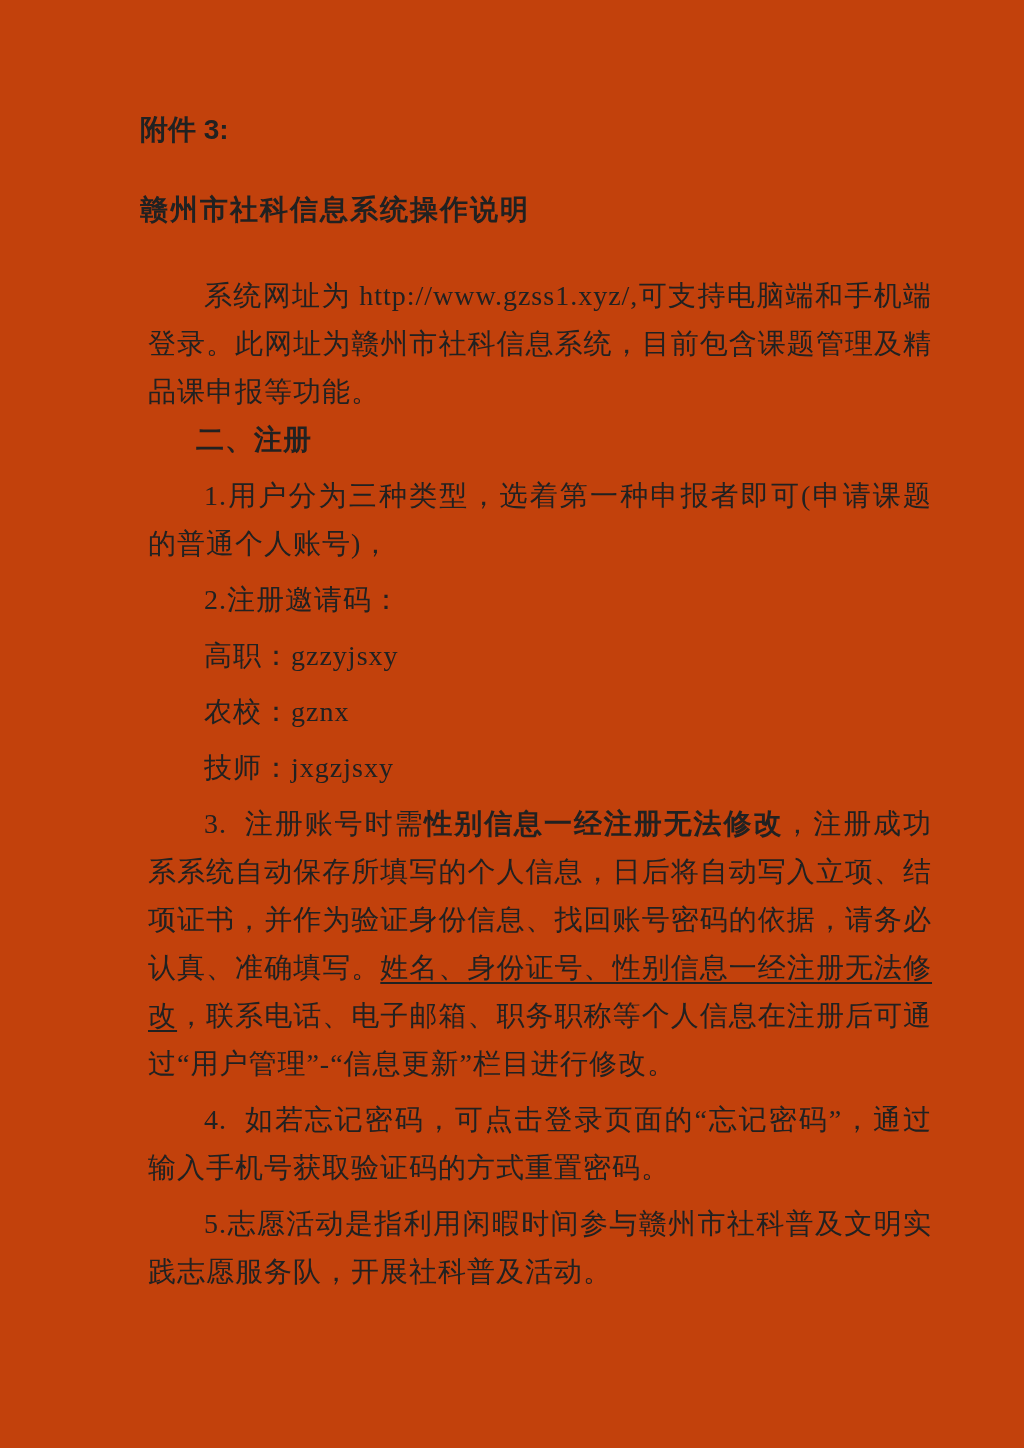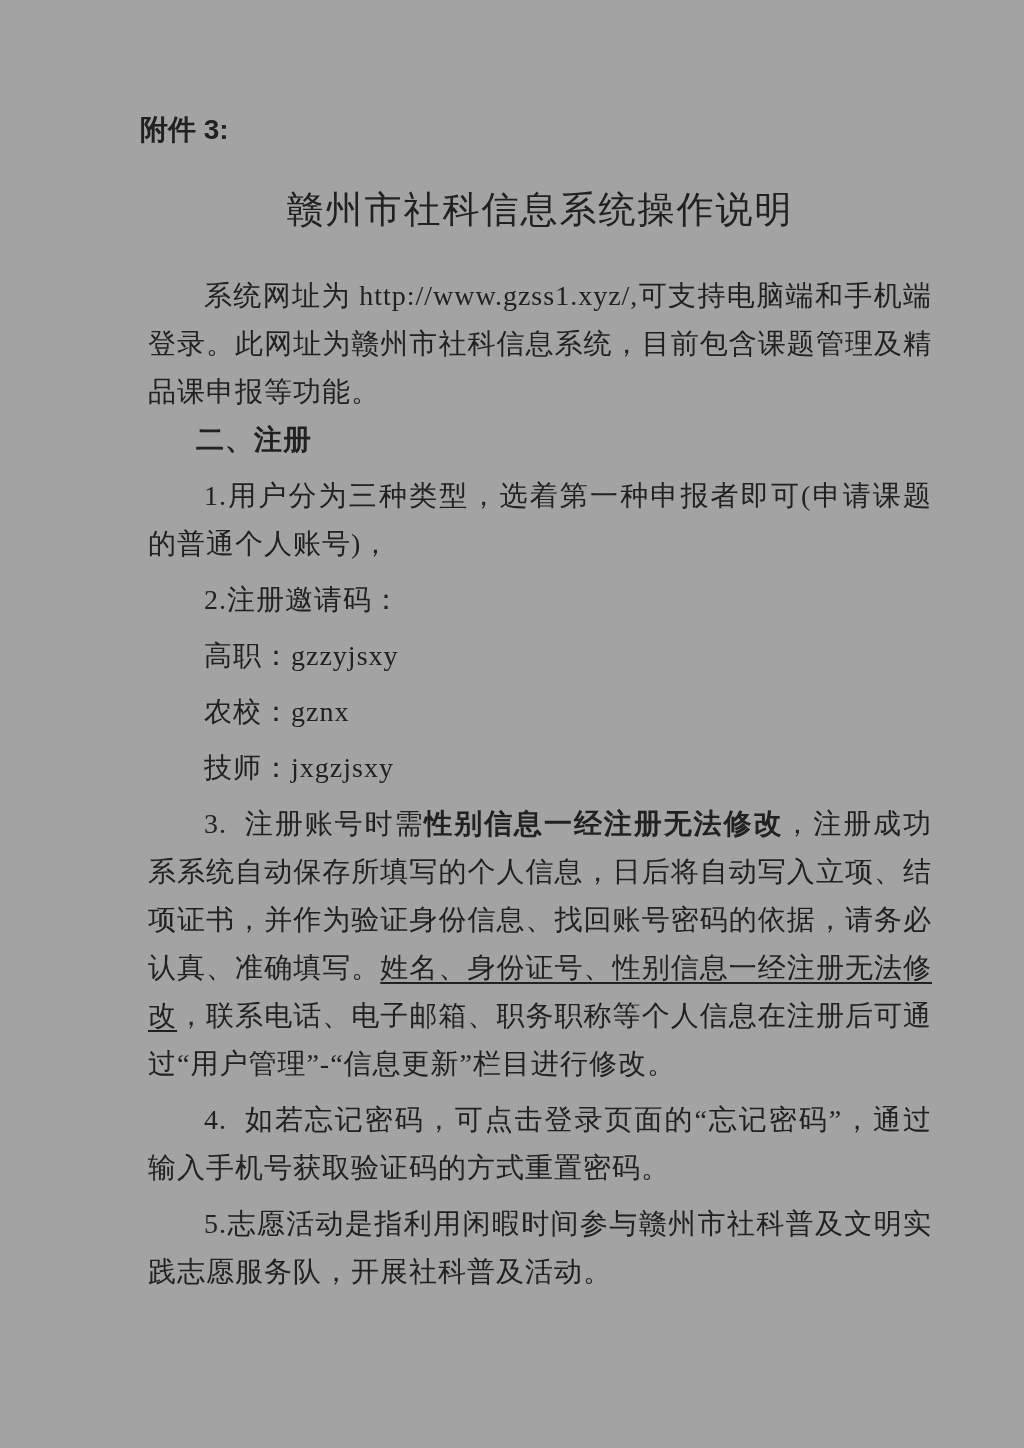--- a/index.html
+++ b/index.html
@@ -1,36 +1,36 @@
 <!DOCTYPE html>
 <html><head>
 <meta charset="utf-8">
 <style>
   html,body { margin:0; padding:0; background:#ffffff; }
   .page {
     position:relative;
     width:1024px; height:1448px;
     box-sizing:border-box;
     padding:112px 84px 0 140px;
-    background:#a3a3a3;
+    background:#c2410c;
     color:#212121;
     font-family:"Liberation Serif","DejaVu Serif",serif;
     overflow:hidden;
   }
   .attach {
     font-family:"Liberation Sans","DejaVu Sans",sans-serif;
     font-weight:bold;
     font-size:28px; line-height:36px;
     margin:0 0 40px 0;
   }
   .title {
-    font-weight:normal;
-    font-size:37px; line-height:44px;
+    font-weight:bold;
+    font-size:28px; line-height:44px;
     letter-spacing:2px;
-    text-align:center;
+    text-align:left;
     margin:0 0 40px 0;
   }
   .heading {
     font-family:"Liberation Sans","DejaVu Sans",sans-serif;
     font-weight:bold;
     font-size:28px; line-height:48px;
     letter-spacing:1px;
     text-indent:2em;
     margin:0;
   }

